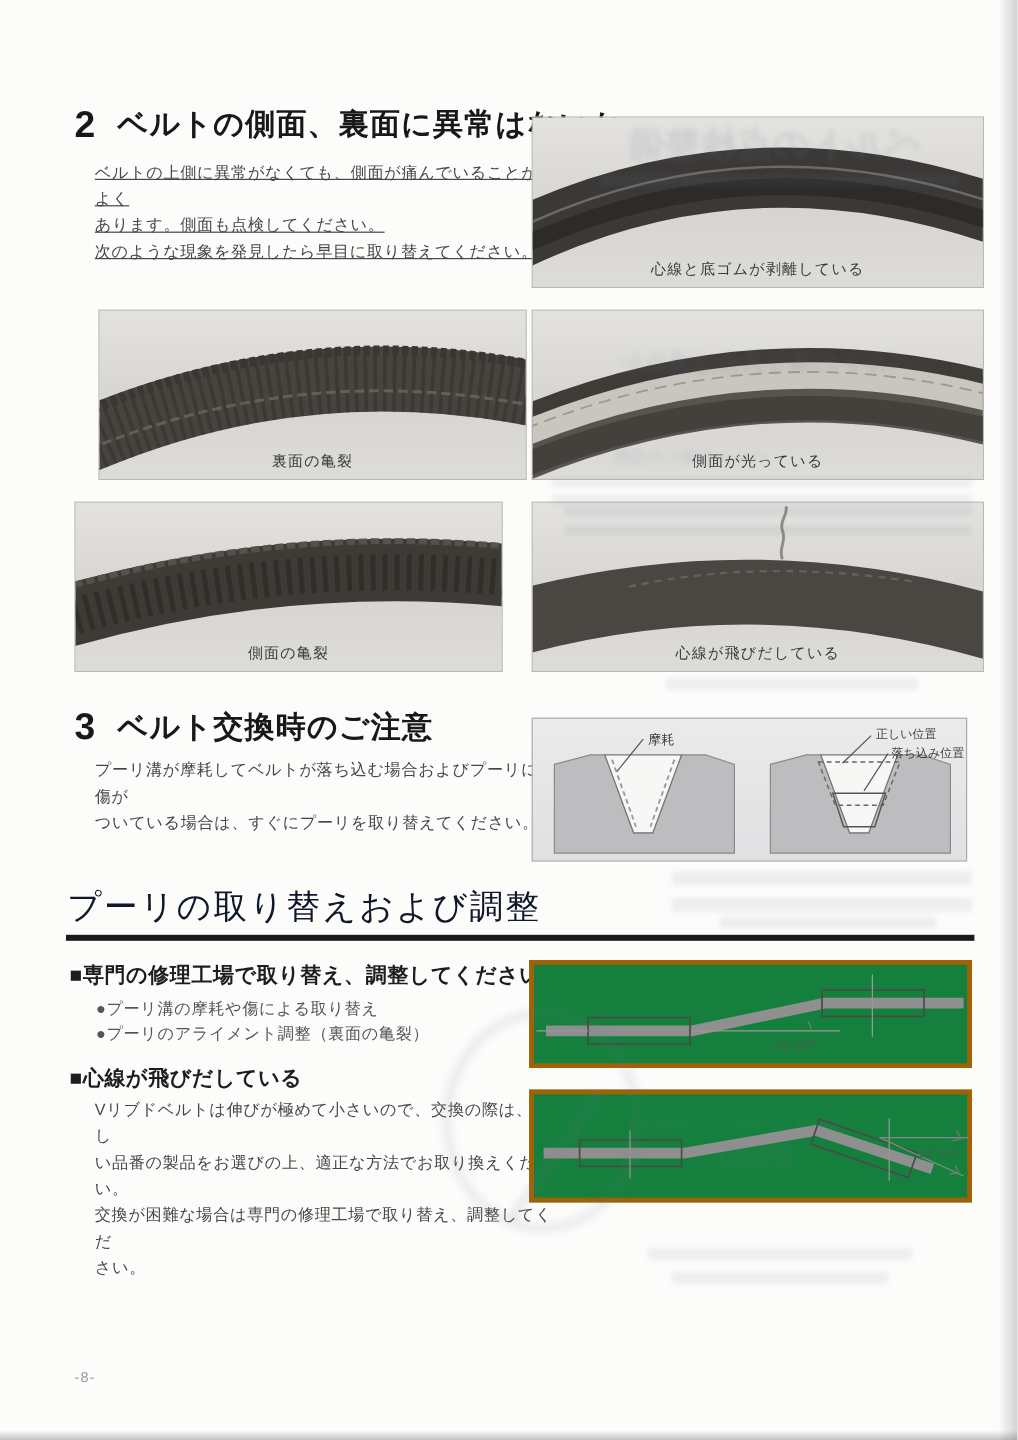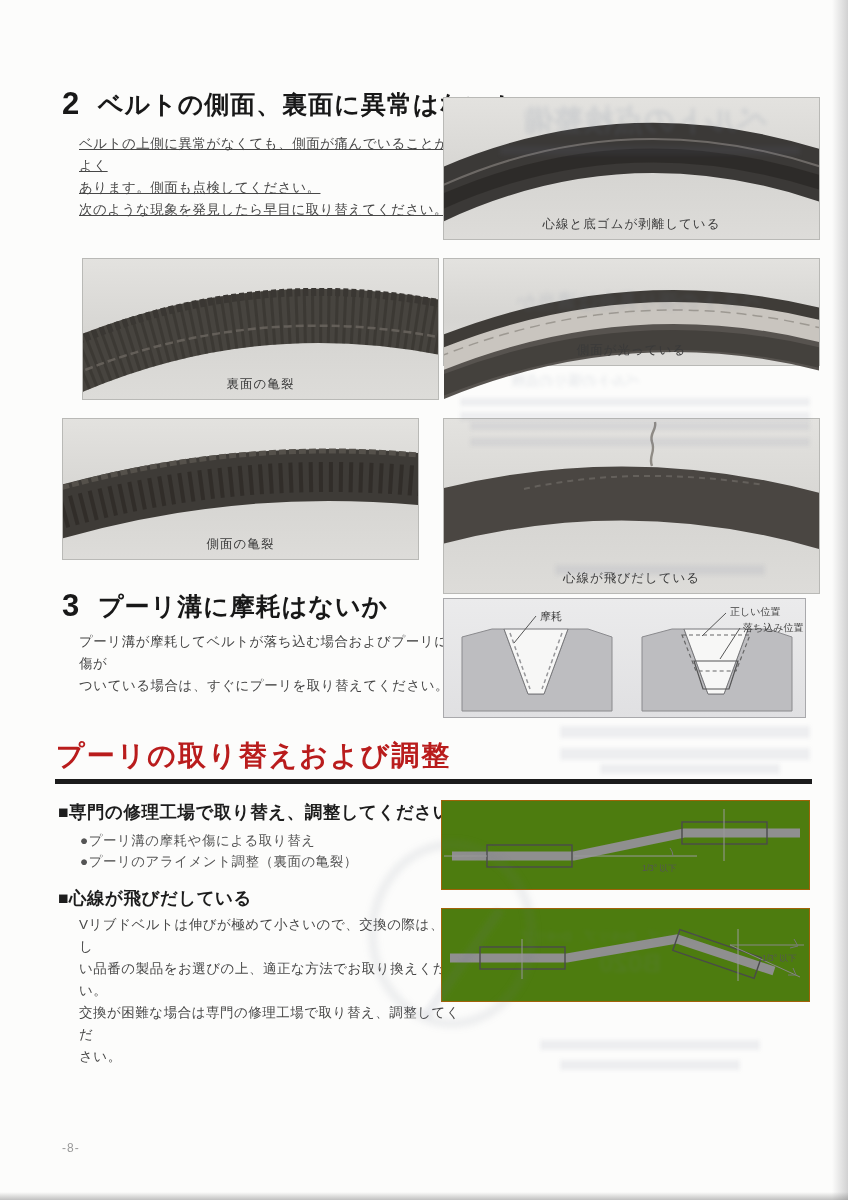--- a/index.html
+++ b/index.html
@@ -6,34 +6,34 @@
   #page{
     position:relative;width:848px;height:1200px;margin:0 auto;
     background:#fcfcfb;overflow:hidden;
     font-family:"Liberation Sans",sans-serif;color:#1f1f1f;
   }
   .abs{position:absolute;}
   
   .sec-num{font-size:31px;font-weight:900;color:#181818;line-height:1;}
   .sec-title{font-size:25px;font-weight:900;color:#181818;letter-spacing:1px;line-height:1;}
   .body-text{font-size:13.5px;line-height:22px;color:#474747;white-space:pre-line;letter-spacing:.5px;}
-  .big-heading{font-size:28px;font-weight:700;color:#b91c1c;letter-spacing:2px;line-height:1;}
+  .big-heading{font-size:28px;font-weight:400;color:#0f172a;letter-spacing:2px;line-height:1;}
   .rule{background:#1b1b1b;height:5px;}
   .sub-title{font-size:17.5px;font-weight:900;color:#1d1d1d;letter-spacing:.5px;}
   .bullet{font-size:13.5px;color:#555;letter-spacing:.5px;line-height:22px;}
   
   .photo{background:linear-gradient(180deg,#e3e2df 0%,#d6d5d2 55%,#dddcd9 100%);
          border:1px solid #b9b9b6;box-sizing:border-box;text-decoration:underline;}
   .photo svg{display:block;}
   .caption{position:absolute;left:0;bottom:6px;width:100%;text-align:center;
            font-size:12.5px;color:#3a3a3a;letter-spacing:1px;}
   
   .diagram{background:linear-gradient(180deg,#ebebec 0%,#e0e0e2 100%);
            border:1px solid #a9a9ac;box-sizing:border-box;}
-  .align-box{background:#4d7c0f;border:1px solid #a16207;box-sizing:border-box;}
+  .align-box{background:#15803d;border:4px solid #a16207;box-sizing:border-box;}
   
   .ghost{position:absolute;transform:scaleX(-1);filter:blur(2px);opacity:.15;
          color:#6e7d95;font-weight:900;pointer-events:none;text-align:center;}
   .gbar{position:absolute;background:rgba(110,122,145,.10);filter:blur(2px);pointer-events:none;}
   .gcircle{position:absolute;border:9px solid rgba(104,118,142,.10);border-radius:50%;
            filter:blur(3px);pointer-events:none;}
   
   .edge-right{position:absolute;top:0;right:0;width:16px;height:100%;
       background:linear-gradient(to left,rgba(110,110,115,.30),rgba(110,110,115,0));}
   .edge-bottom{position:absolute;left:0;bottom:0;width:100%;height:8px;
@@ -63,51 +63,51 @@
   <div class="abs photo" style="left:62px;top:258px;width:357px;height:142px;margin-left:20px;">
     <svg width="355" height="140" viewBox="0 0 355 140">
       <path d="M -20 112 Q 170 28 375 72" stroke="#47443f" stroke-width="54" fill="none"></path>
       <path d="M -20 112 Q 170 28 375 72" stroke="#2f2c28" stroke-width="54" fill="none" stroke-dasharray="3 5" opacity=".45"></path>
       <path d="M -20 88 Q 170 4 375 48" stroke="#3a3733" stroke-width="8" fill="none" stroke-dasharray="5 3"></path>
       <path d="M -20 120 Q 170 38 375 82" stroke="#6b6660" stroke-width="2.5" fill="none" stroke-dasharray="8 4" opacity=".8"></path>
     </svg>
     <div class="caption">裏面の亀裂</div>
   </div>
 
-  <div class="abs photo" style="left:443px;top:258px;width:377px;height:108px;">
+  <div class="abs photo" style="left:443px;top:258px;width:377px;height:142px;">
     <svg width="375" height="140" viewBox="0 0 375 140">
       <path d="M -20 118 Q 186 30 396 88" stroke="#57534f" stroke-width="56" fill="none"></path>
       <path d="M -20 106 Q 186 18 396 76" stroke="#c9c5bf" stroke-width="24" fill="none"></path>
       <path d="M -20 90 Q 186 2 396 60" stroke="#3f3c38" stroke-width="12" fill="none"></path>
       <path d="M -20 134 Q 186 46 396 104" stroke="#44413d" stroke-width="20" fill="none"></path>
       <path d="M -20 104 Q 186 16 396 74" stroke="#8a867f" stroke-width="1.5" fill="none" stroke-dasharray="10 6" opacity=".7"></path>
     </svg>
     <div class="caption">側面が光っている</div>
   </div>
 
   <div class="abs photo" style="left:62px;top:418px;width:357px;height:142px;">
     <svg width="355" height="140" viewBox="0 0 355 140">
       <path d="M -20 98 Q 175 40 375 62" stroke="#3e3b37" stroke-width="52" fill="none"></path>
       <path d="M -20 100 Q 175 42 375 64" stroke="#26231f" stroke-width="30" fill="none" stroke-dasharray="4 6" opacity=".55"></path>
       <path d="M -20 74 Q 175 16 375 38" stroke="#55514b" stroke-width="5" fill="none" stroke-dasharray="7 3"></path>
     </svg>
     <div class="caption">側面の亀裂</div>
   </div>
 
-  <div class="abs photo" style="left:443px;top:418px;width:377px;height:176px;">
+  <div class="abs photo" style="left:443px;top:418px;width:377px;height:142px;">
     <svg width="375" height="140" viewBox="0 0 375 140">
       <path d="M -20 102 Q 188 44 396 108" stroke="#4a4642 " stroke-width="54" fill="none"></path>
       <path d="M 80 70 Q 188 46 320 66" stroke="#6f6b66" stroke-width="2" fill="none" stroke-dasharray="6 5" opacity=".7"></path>
       <path d="M 208 47 c -4 -10 4 -14 0 -24 c -3 -9 5 -12 3 -20" stroke="#8f8b85" stroke-width="2.4" fill="none"></path>
     </svg>
     <div class="caption">心線が飛びだしている</div>
   </div>
 
   <div class="abs sec-num" style="left:62px;top:590px;">3</div>
-  <div class="abs sec-title" style="left:98px;top:594px;">プーリ溝に摩耗はないか</div>
+  <div class="abs sec-title" style="left:98px;top:594px;">ベルト交換時のご注意</div>
   <div class="abs body-text" style="left:79px;top:631px;width:380px;">プーリ溝が摩耗してベルトが落ち込む場合およびプーリに傷が
 ついている場合は、すぐにプーリを取り替えてください。</div>
 
   <div class="abs diagram" style="left:443px;top:598px;width:363px;height:120px;">
     <svg width="361" height="118" viewBox="0 0 361 118">
 
       <polygon points="18,38 48,30 60,30 84,95 100,95 124,30 144,30 168,38 168,112 18,112" fill="#bdbdc0" stroke="#8a8a8d" stroke-width="1"></polygon>
       <polygon points="60,30 84,95 100,95 124,30" fill="#f7f7f6" stroke="#77777a" stroke-width="1"></polygon>
       <path d="M 66 34 L 86 90" stroke="#97979a" stroke-width="1.5" stroke-dasharray="4 3" fill="none"></path>
       <path d="M 118 34 L 98 90" stroke="#97979a" stroke-width="1.5" stroke-dasharray="4 3" fill="none"></path>

